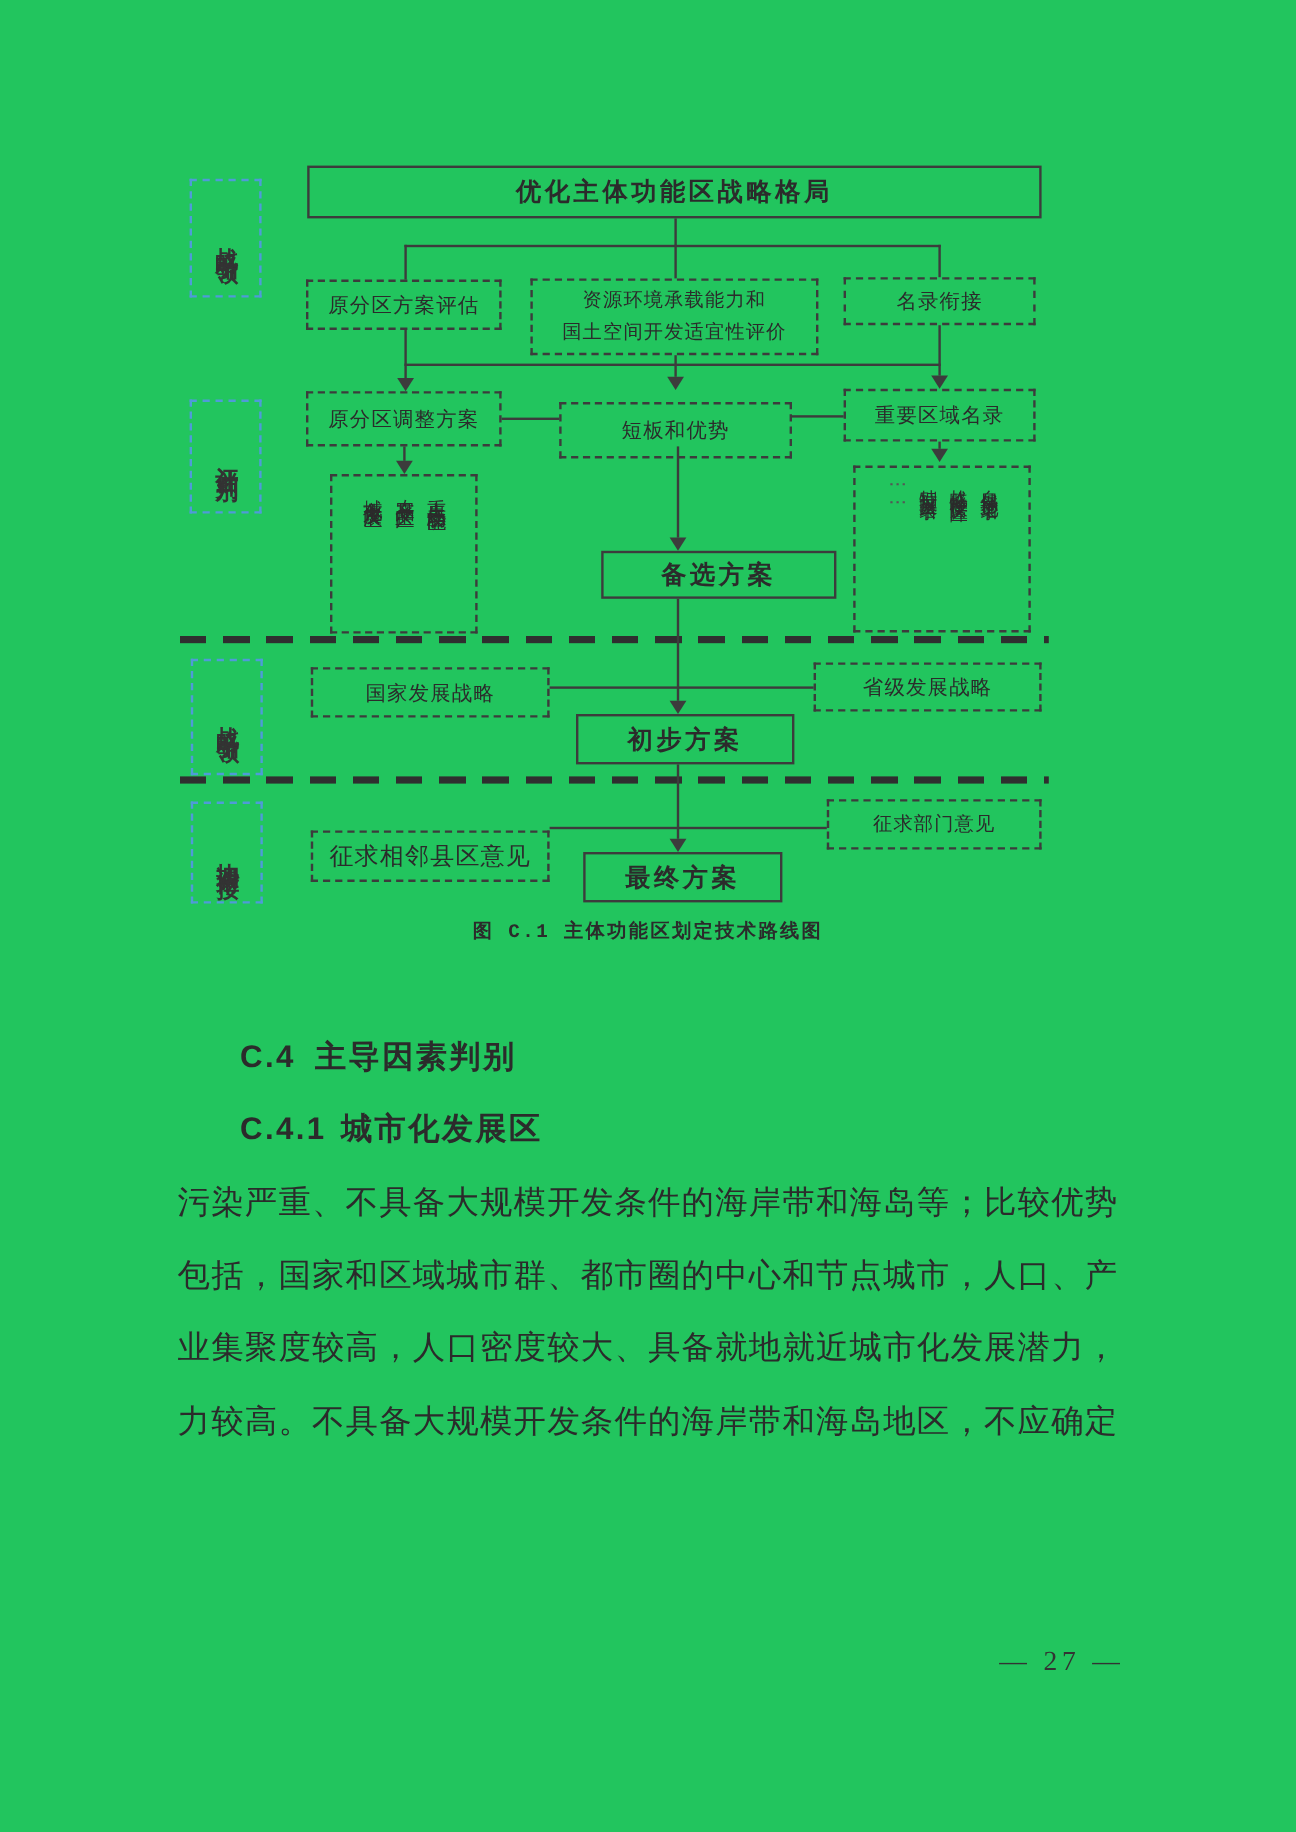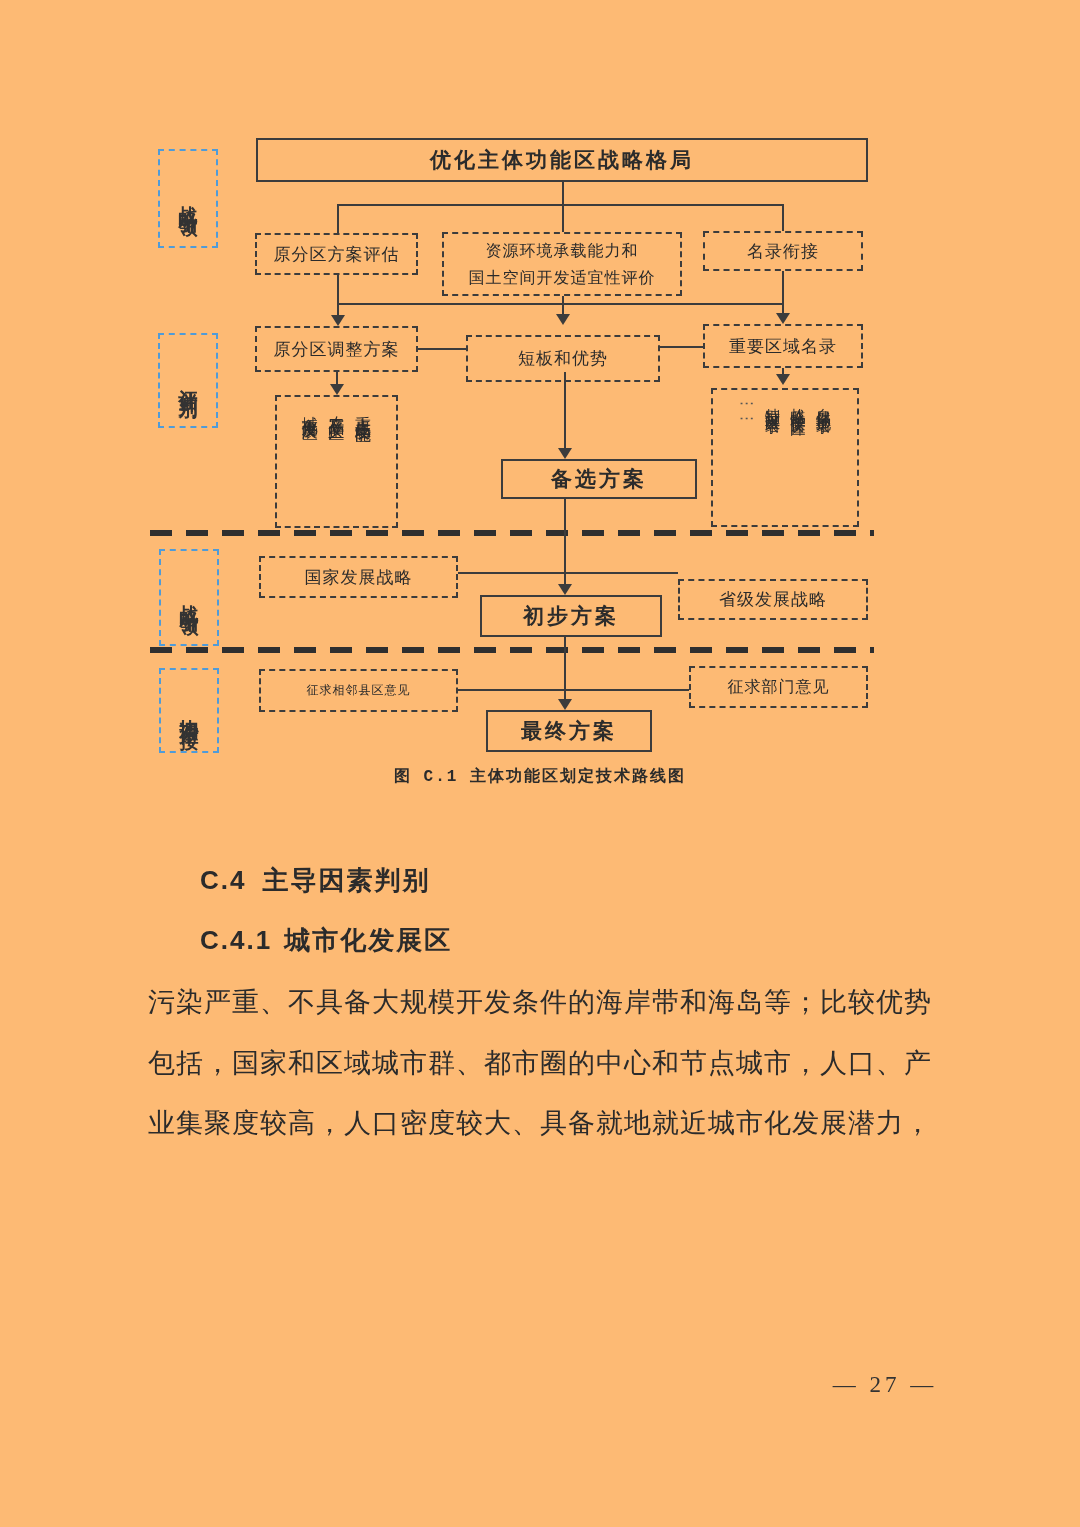--- a/index.html
+++ b/index.html
@@ -1,19 +1,19 @@
 <!DOCTYPE html>
 <html><head>
 <meta charset="utf-8">
 <style>
   html,body{margin:0;padding:0;}
   body{background:#e9e9e7;}
   .page{
     position:relative;width:1080px;height:1527px;margin:0 auto;
-    background:#fdba74;color:#2b2b2b;
+    background:#22c55e;color:#2b2b2b;
     font-family:"Liberation Serif","DejaVu Serif",serif;
     overflow:hidden;
   }
   
   .sbox{position:absolute;border:2px solid #3c3c3c;display:flex;align-items:center;justify-content:center;
         font-weight:700;font-size:21px;letter-spacing:3px;background:transparent;box-sizing:border-box;}
   .dbox{position:absolute;border:2px dashed #3c3c3c;display:flex;align-items:center;justify-content:center;
         font-size:17px;letter-spacing:1px;background:transparent;box-sizing:border-box;text-align:center;}
   .vlabel{position:absolute;border:2px dashed #4f9bd8;display:flex;align-items:center;justify-content:center;
         writing-mode:vertical-rl;font-weight:700;font-size:19px;letter-spacing:4px;color:#333;box-sizing:border-box;}
@@ -102,44 +102,45 @@
     <div class="ln" style="left:564px;top:372px;width:2px;height:76px;"></div>
     <div class="arr" style="left:558px;top:448px;"></div>
     <div class="sbox" style="left:467px;top:459px;width:196px;height:40px;margin-left:34px;">备选方案</div>
 
     <div class="divider" style="left:150px;top:530px;width:724px;"></div>
 
     <div class="ln" style="left:564px;top:499px;width:2px;height:85px;"></div>
     <div class="arr" style="left:558px;top:584px;"></div>
 
     <div class="dbox" style="left:259px;top:556px;width:199px;height:42px;">国家发展战略</div>
-    <div class="dbox" style="left:678px;top:579px;width:190px;height:41px;">省级发展战略</div>
+    <div class="dbox" style="left:678px;top:552px;width:190px;height:41px;">省级发展战略</div>
     <div class="ln" style="left:458px;top:572px;width:220px;height:2px;"></div>
     <div class="sbox" style="left:480px;top:595px;width:182px;height:42px;font-family:Liberation Serif, serif;">初步方案</div>
 
     <div class="divider" style="left:150px;top:647px;width:724px;"></div>
 
     <div class="ln" style="left:564px;top:637px;width:2px;height:62px;"></div>
     <div class="arr" style="left:558px;top:699px;"></div>
 
-    <div class="dbox" style="left:259px;top:669px;width:199px;height:43px;font-size:12px;">征求相邻县区意见</div>
+    <div class="dbox" style="left:259px;top:692px;width:199px;height:43px;font-size:20px;">征求相邻县区意见</div>
     <div class="dbox" style="left:689px;top:666px;width:179px;height:42px;font-size:16px;">征求部门意见</div>
     <div class="ln" style="left:458px;top:689px;width:231px;height:2px;"></div>
     <div class="sbox" style="left:486px;top:710px;width:166px;height:42px;">最终方案</div>
   </div>
 
   <div class="caption">图 C.1 主体功能区划定技术路线图</div>
 
   <div class="heading h-c4">
     <span class="h-num-wide">C.4</span><span>主导因素判别</span>
   </div>
   <div class="heading h-c41">
     <span class="h-num">C.4.1</span><span>城市化发展区</span>
   </div>
 
   <div class="para">
     <div class="bline">污染严重、不具备大规模开发条件的海岸带和海岛等；比较优势</div>
     <div class="bline">包括，国家和区域城市群、都市圈的中心和节点城市，人口、产</div>
     <div class="bline">业集聚度较高，人口密度较大、具备就地就近城市化发展潜力，</div>
+    <div class="bline">力较高。不具备大规模开发条件的海岸带和海岛地区，不应确定</div>
   </div>
 
   <div class="pageno">— 27 —</div>
 </div>
 
 </body></html>

